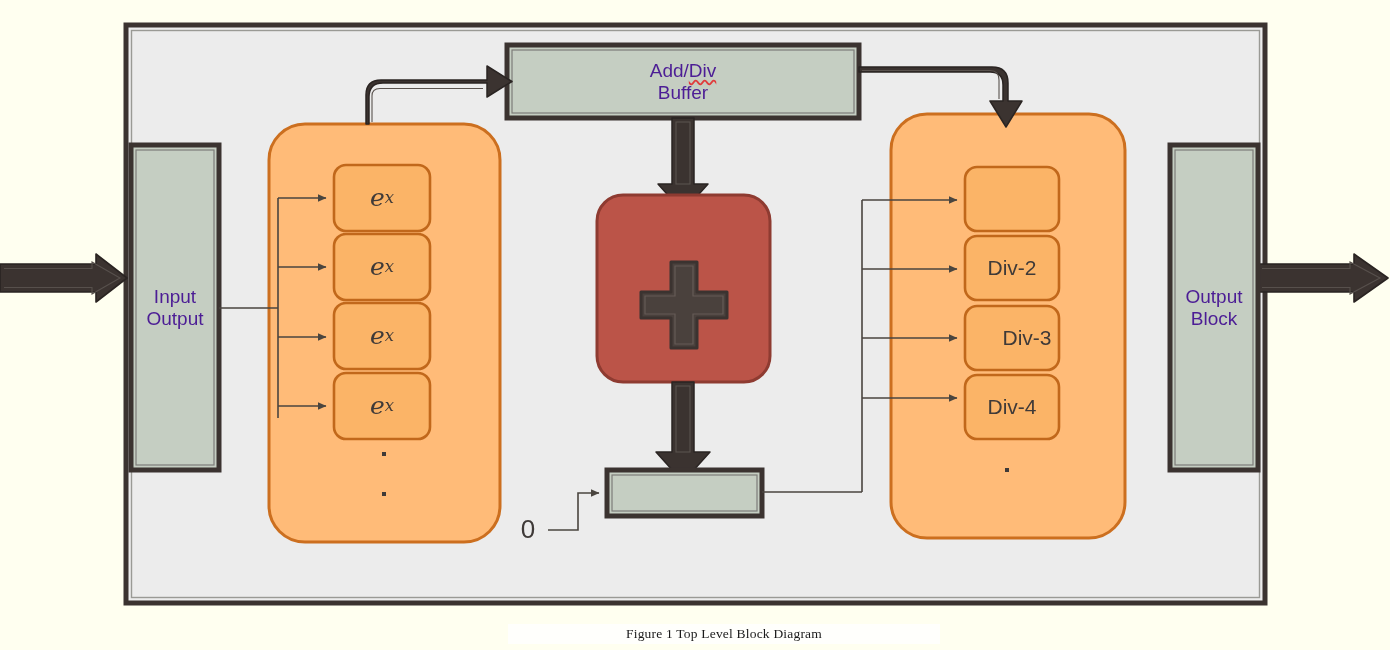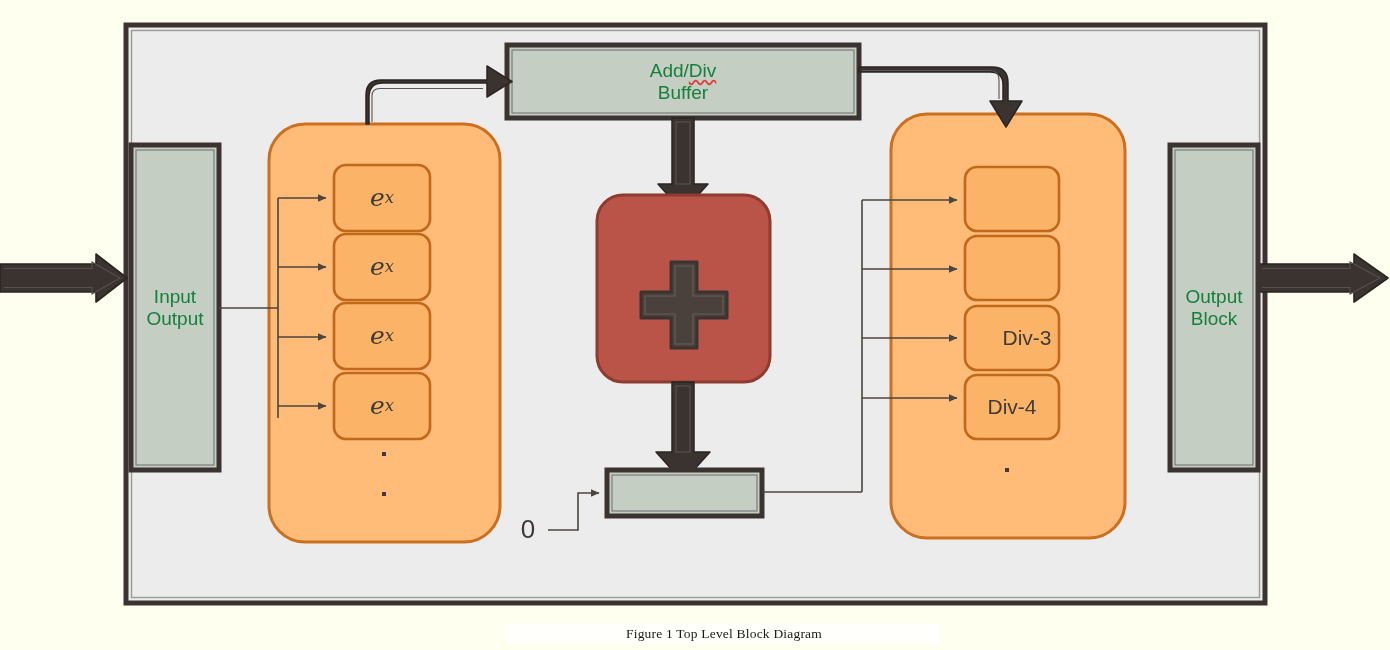--- a/index.html
+++ b/index.html
@@ -36,21 +36,21 @@
     position: absolute;
     display: flex;
     align-items: center;
     justify-content: center;
     text-align: center;
     line-height: 1.12;
     pointer-events: none;
     white-space: pre-line;
   }
   .buffer-label {
-    color: #15803d;
+    color: #4c1d95;
     font-size: 19px;
     font-family: "Liberation Sans", sans-serif;
   }
   .exp-label {
     color: #3F3A38;
     font-size: 25px;
     font-family: "DejaVu Serif", serif;
     font-style: italic;
   }
   .exp-label sup {
@@ -246,20 +246,21 @@
   </div>
   <div class="lbl exp-label" style="left:334px;top:373px;width:96px;height:66px;">
     <span>e</span><sup>x</sup>
   </div>
 
   <div class="vdots" style="left:381px;top:452px;width:6px;height:44px;">
     <i></i>
       <i></i>
   </div>
 
+  <div class="lbl div-label" style="left:965px;top:236px;width:94px;height:64px;">Div-2</div>
   <div class="lbl div-label" style="left:965px;top:306px;width:94px;height:64px;padding-left:15px;">Div-3</div>
   <div class="lbl div-label" style="left:965px;top:375px;width:94px;height:64px;border-radius:29px;">Div-4</div>
 
   <div class="vdots" style="left:1004px;top:468px;width:6px;height:4px;">
     <i></i>
   </div>
 
   <div class="caption">Figure 1 Top Level Block Diagram</div>
 
 </div>

